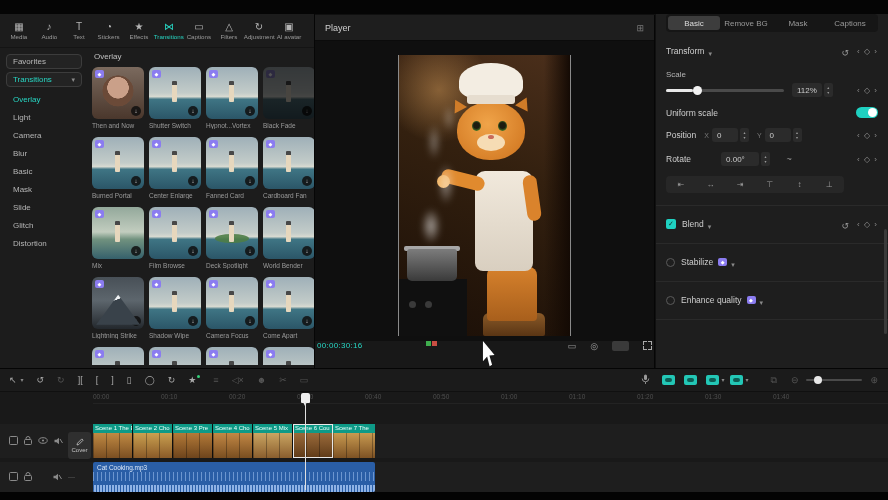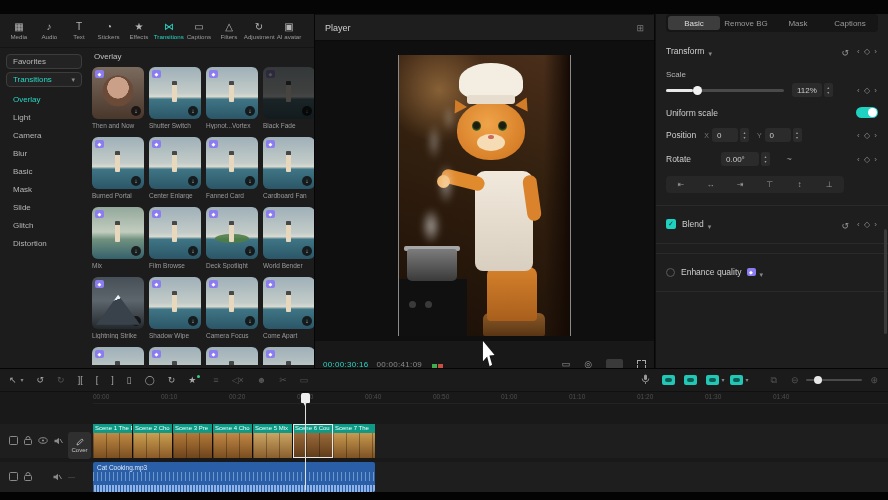--- a/index.html
+++ b/index.html
@@ -70,21 +70,21 @@
   .pot{position:absolute;left:8px;top:194px;width:50px;height:32px;background:linear-gradient(180deg,#7c7c7c,#3a3a3a);border-radius:3px 3px 5px 5px;}
   .pot-rim{position:absolute;left:5px;top:191px;width:56px;height:5px;background:#a7a7a7;border-radius:2px;}
   .stove{position:absolute;left:0;top:224px;width:68px;height:57px;background:#101010;}
   .stove .knob{position:absolute;top:22px;width:7px;height:7px;border-radius:50%;background:#3a3a3a;}
   .stove .knob.k1{left:10px;} .stove .knob.k2{left:26px;}
   .steam{position:absolute;left:14px;top:52px;width:60px;height:140px;filter:blur(3px);opacity:.75;background:
     radial-gradient(ellipse 14px 26px at 30% 85%,rgba(255,255,255,.8),rgba(0,0,0,0) 70%),
     radial-gradient(ellipse 12px 30px at 55% 55%,rgba(255,255,255,.65),rgba(0,0,0,0) 70%),
     radial-gradient(ellipse 10px 26px at 35% 25%,rgba(255,255,255,.5),rgba(0,0,0,0) 70%),
     radial-gradient(ellipse 8px 20px at 60% 8%,rgba(255,255,255,.4),rgba(0,0,0,0) 70%);}
-  .pcontrols{height:28px;display:flex;align-items:flex-end;padding:0 8px;background:#181818;}
+  .pcontrols{height:28px;display:flex;align-items:flex-start;padding:0 2px;background:#181818;}
   .tc-cur{font-size:8px;color:#27d6c3;letter-spacing:.3px;}
   .tc-dur{font-size:8px;color:#8a8a8a;margin-left:8px;letter-spacing:.3px;margin-top:46px;}
   .sqpair{display:flex;gap:1px;margin-left:10px;}
   .sqpair i{width:5px;height:5px;display:block;}
   .sq-g{background:#3fae4e;} .sq-r{background:#c94f43;}
   .pc-spacer{flex:1;}
   .pc-ic{color:#9a9a9a;font-size:9px;margin-left:14px;cursor:pointer;}
   .qpill{width:17px;height:10px;border-radius:2px;background:#3a3a3a;margin-left:14px;cursor:pointer;}
   .i-fs{width:9px;height:9px;margin-left:14px;cursor:pointer;background:
     linear-gradient(#aaa,#aaa) left top/4px 1px no-repeat,linear-gradient(#aaa,#aaa) left top/1px 4px no-repeat,
@@ -515,20 +515,26 @@
       <div class="rdiv"></div>
       <div class="rrow">
         <span class="chk-on"></span>
         <span class="rlabel">Blend</span>
           <span class="chev"></span>
         <span class="spacer"></span>
         <span class="i-reset"></span>
         <span class="kf"></span>
       </div>
       <div class="rdiv"></div>
+      <div class="rrow">
+        <span class="chk-off"></span>
+        <span class="rlabel">Stabilize</span>
+        <span class="fbadge"></span>
+          <span class="chev"></span>
+      </div>
       <div class="rdiv" style="margin-top:9px;"></div>
       <div class="rrow">
         <span class="chk-off"></span>
         <span class="rlabel">Enhance quality</span>
         <span class="fbadge"></span>
           <span class="chev"></span>
       </div>
       <div class="rdiv" style="margin-top:9px;"></div>
 
     </div>

